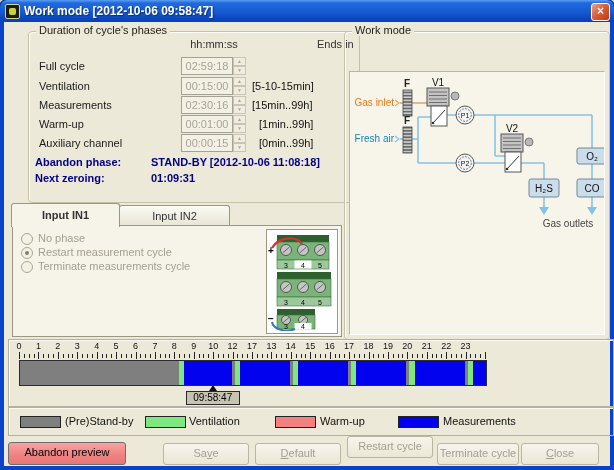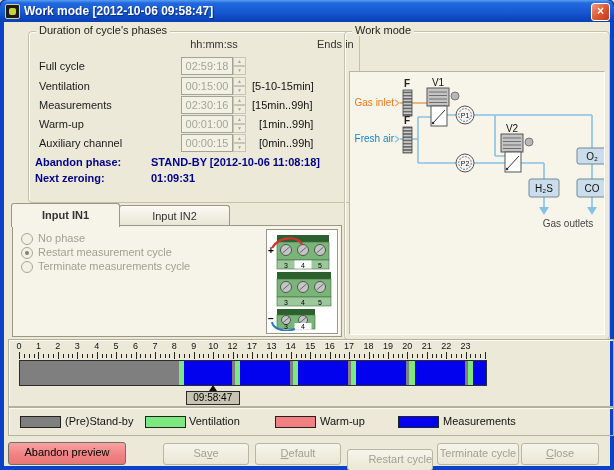--- a/index.html
+++ b/index.html
@@ -444,21 +444,21 @@
 
     <div class="btn" id="btn-abandon" style="left:4px;top:420px;width:116px;">
       <span>Abandon preview</span><span class="u"></span><span></span>
     </div>
     <div class="btn" style="left:159px;top:421px;width:84px;">
       <span>Sa</span><span class="u">v</span><span>e</span>
     </div>
     <div class="btn" style="left:251px;top:421px;width:84px;">
       <span class="u">D</span><span>efault</span>
     </div>
-    <div class="btn" style="left:343px;top:427px;width:84px;text-align:right;">
+    <div class="btn" style="left:343px;top:414px;width:84px;">
       <span>Restart cycle</span>
     </div>
     <div class="btn" style="left:433px;top:421px;width:80px;">
       <span>Terminate cycle</span>
     </div>
     <div class="btn" style="left:517px;top:421px;width:76px;">
       <span class="u">C</span><span>lose</span>
     </div>
   </div>
 </div>

